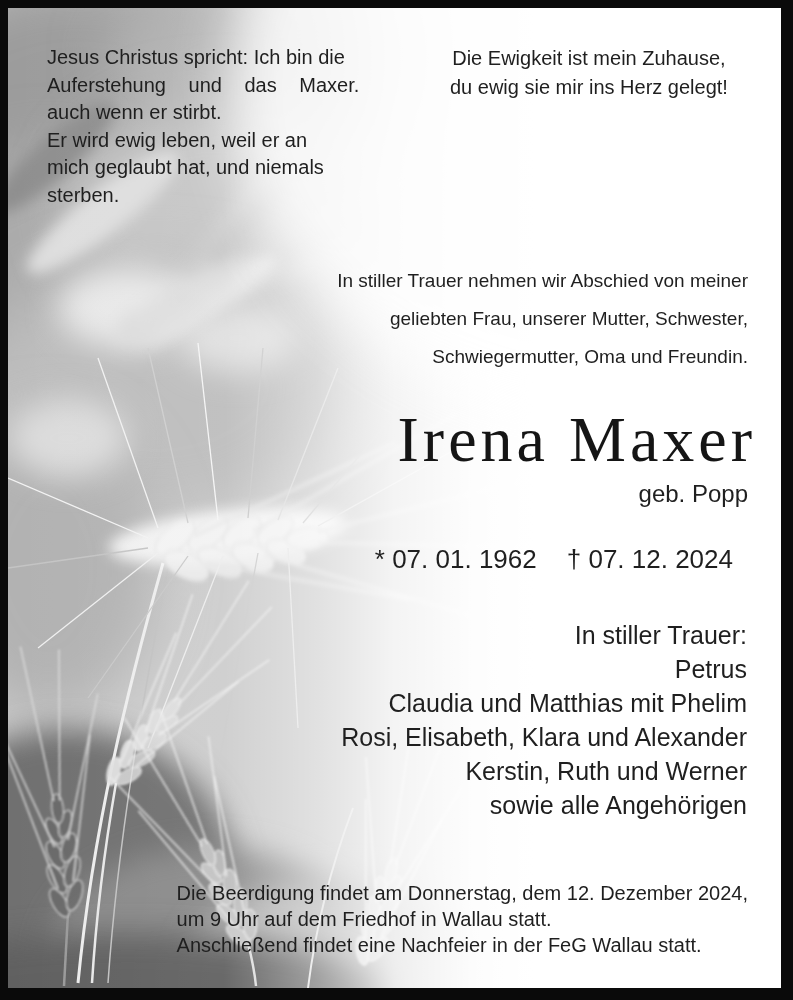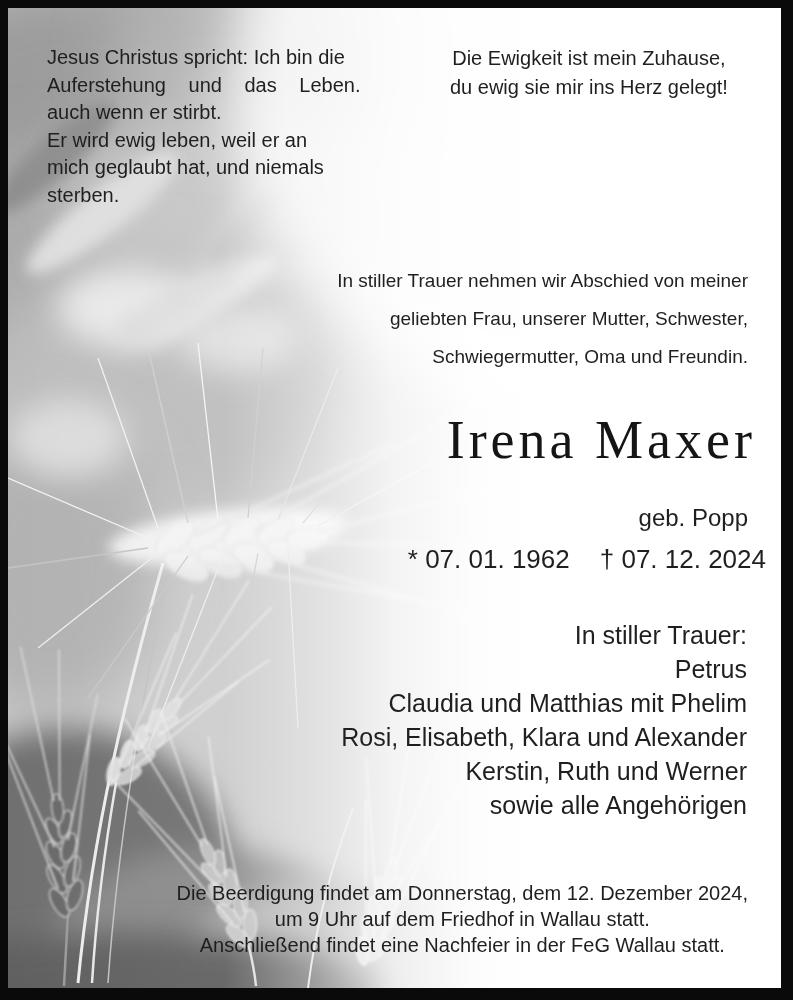--- a/index.html
+++ b/index.html
@@ -23,30 +23,30 @@
   .q-left .ws-wide{word-spacing:17px;}
   .q-left .ws-mid{word-spacing:7px;}
 
   .q-right{left:442px;top:36px;font-size:20px;line-height:28.5px;text-align:center;}
 
   .intro{right:33px;top:254px;font-size:19px;line-height:38px;text-align:right;}
 
   .name{
     right:25px;top:402px;
     font-family:"Liberation Serif", serif;
-    font-size:54px;letter-spacing:4px;line-height:60px;
+    font-size:64px;letter-spacing:4px;line-height:60px;
     color:#151515;
   }
-  .maiden{right:33px;top:496px;font-size:24px;}
-  .dates{right:15px;top:536px;font-size:26px;}
+  .maiden{right:33px;top:472px;font-size:24px;}
+  .dates{right:48px;top:536px;font-size:26px;}
   .dates .death{margin-left:30px;}
 
   .mourners{right:34px;top:610px;font-size:25px;line-height:34px;text-align:right;}
 
-  .funeral{right:33px;top:872px;font-size:20px;line-height:26px;text-align:center;}
+  .funeral{right:33px;top:872px;font-size:20px;line-height:26px;text-align:left;}
 </style>
 </head>
 <body>
 
 <div class="page">
 
   <svg class="photo" viewBox="0 0 773 980" preserveAspectRatio="none" xmlns="http://www.w3.org/2000/svg">
     <defs>
       <filter id="bXL" x="-60%" y="-60%" width="220%" height="220%">
           <feGaussianBlur stdDeviation="28"></feGaussianBlur>
@@ -140,21 +140,21 @@
     <use href="#ear" transform="translate(60,900) rotate(-6) scale(1.0)" fill="#686868" stroke="#dcdcdc" filter="url(#bS)"></use>
     <use href="#ear" transform="translate(240,930) rotate(-25) scale(0.95)" fill="#c9c9c9" stroke="#eeeeee" filter="url(#bS)"></use>
     <use href="#ear" transform="translate(360,950) rotate(15) scale(0.9)" fill="#d8d8d8" stroke="#f1f1f1" filter="url(#bS)"></use>
 
     <rect x="0" y="0" width="773" height="980" fill="url(#fadeRight)"></rect>
     <ellipse cx="620" cy="80" rx="400" ry="330" fill="#ffffff" opacity="0.8" filter="url(#bXL)"></ellipse>
   </svg>
 
   <div class="tb q-left">
     <div class="line">Jesus Christus spricht: Ich bin die</div>
-    <div class="line ws-wide">Auferstehung und das Leben.</div>
+    <div class="line ws-wide">Auferstehung und das Maxer.</div>
     <div class="line">auch wenn er stirbt.</div>
     <div class="line">Er wird ewig leben, weil er an</div>
     <div class="line">mich geglaubt hat, und niemals</div>
     <div class="line">sterben.</div>
   </div>
 
   <div class="tb q-right">
     <div class="line">Die Ewigkeit ist mein Zuhause,</div>
     <div class="line">du ewig sie mir ins Herz gelegt!</div>
   </div>

